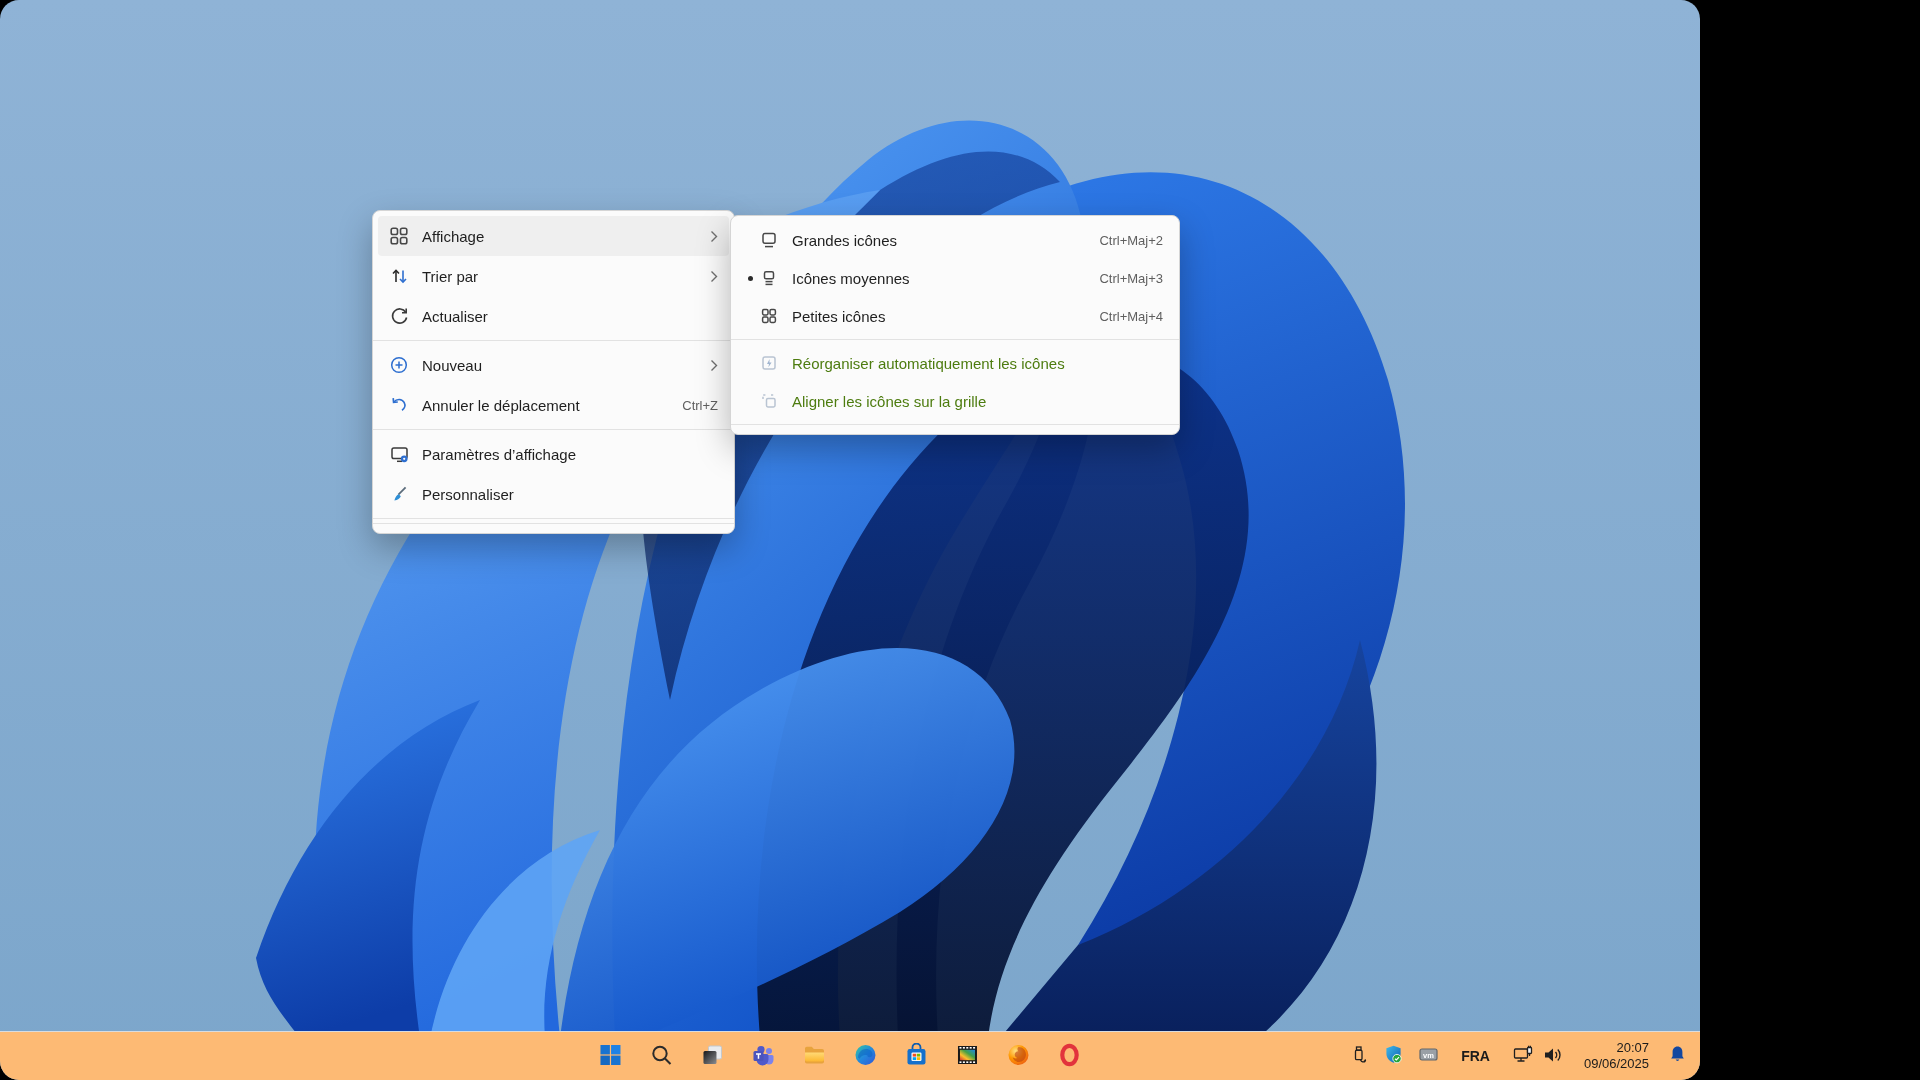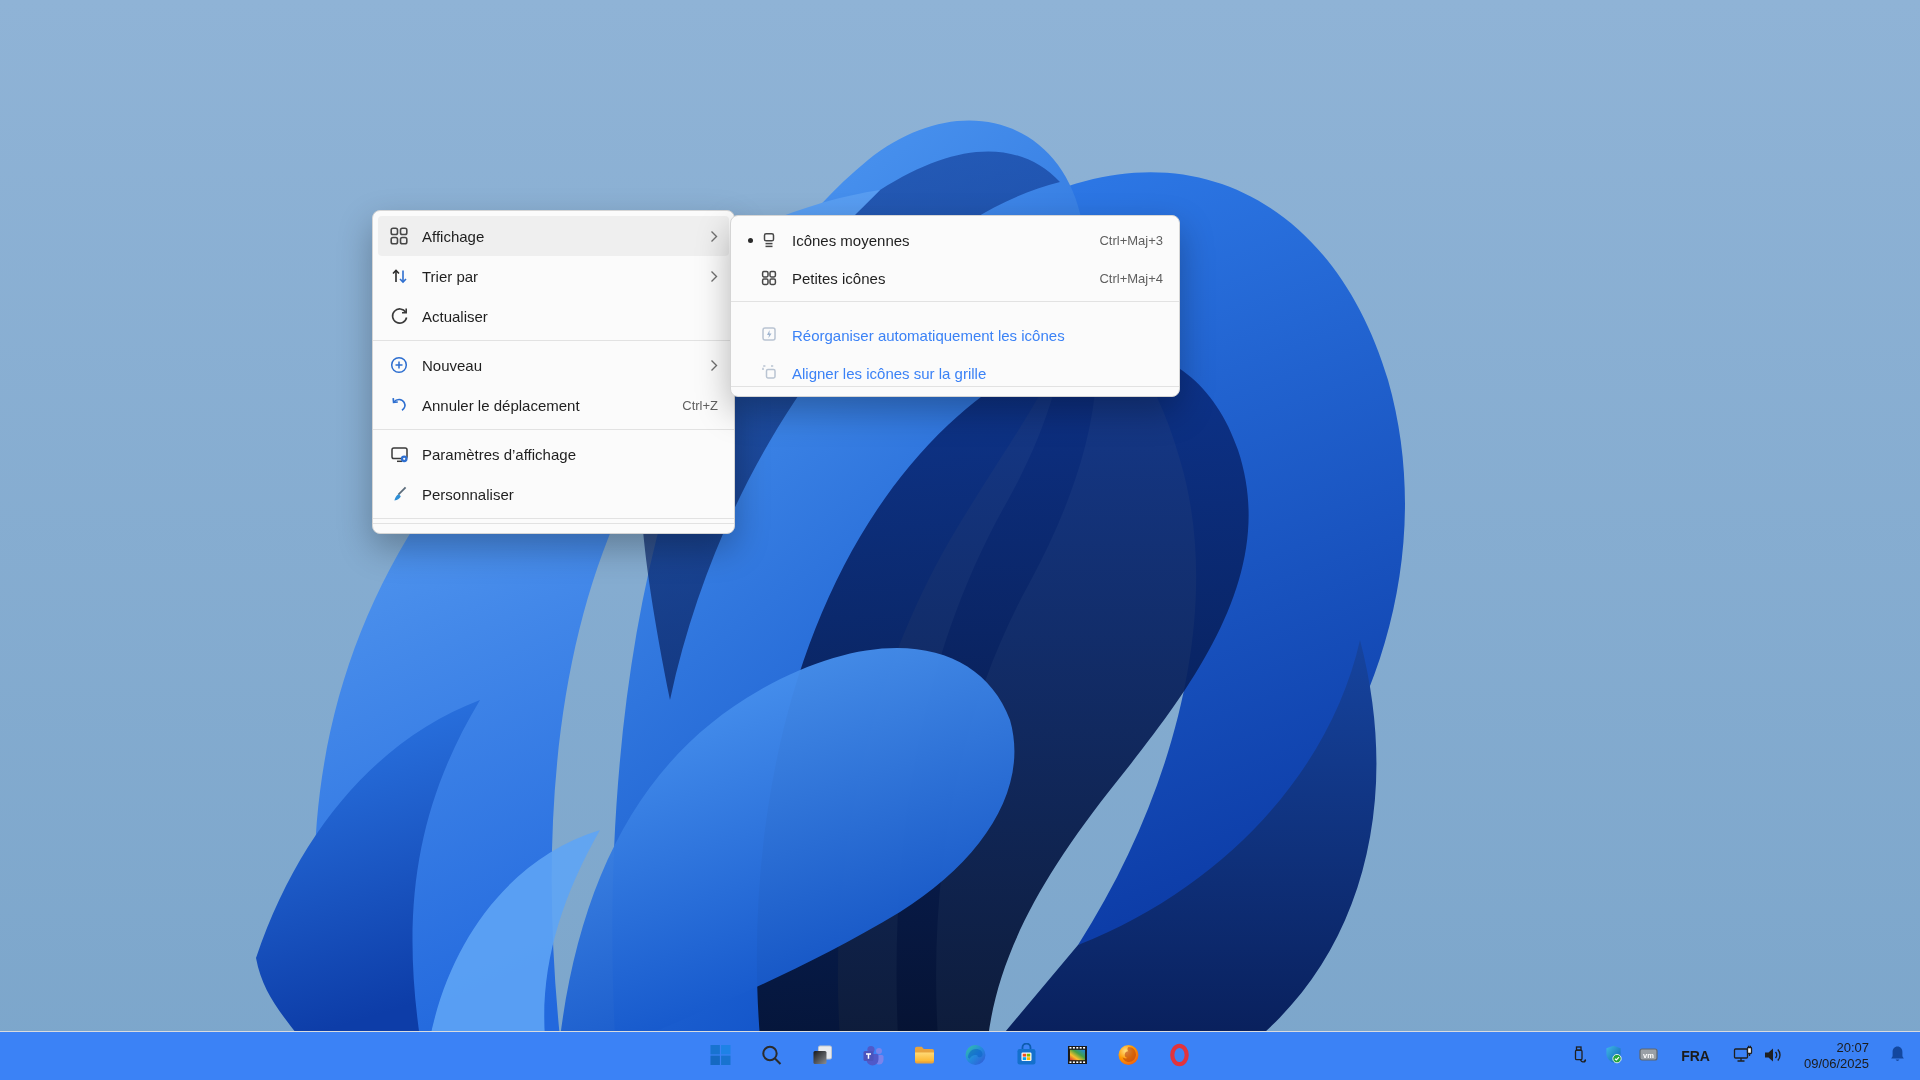--- a/index.html
+++ b/index.html
@@ -1,40 +1,40 @@
 <!DOCTYPE html>
 <html><head>
 <meta charset="utf-8">
 <style>
   html,body{margin:0;padding:0;background:#000;}
-  .screen{position:relative;width:1920px;height:1080px;overflow:hidden;
-          font-family:"Liberation Sans",sans-serif;color:#1f1f1f;}
+  .screen{position:relative;width:1700px;height:1080px;overflow:hidden;
+          font-family:"Liberation Sans",sans-serif;color:#1f1f1f;border-radius:19px;}
   .wallpaper{position:absolute;inset:0;z-index:0;}
 
   
   .menu{position:absolute;background:#fbfbfb;border:1px solid #d5d5d5;border-radius:8px;
         box-shadow:0 14px 34px rgba(0,0,0,.28);padding:5px 0;z-index:10;box-sizing:border-box;}
   .menu-main{left:372px;top:210px;width:363px;}
   .menu-sub{left:730px;top:215px;width:450px;z-index:11;}
   .menu-row{display:flex;align-items:center;height:40px;margin:0 5px;padding:0 11px;
             border-radius:4px;font-size:15px;cursor:default;}
   .menu-sub .menu-row{height:38px;padding:0 11px 0 5px;}
   .menu-row.hl{background:#efefef;}
-  .menu-row.disabled{color:#3b82f6;align-items:flex-end;}
+  .menu-row.disabled{color:#4d7c0f;}
   .sep{height:1px;background:#e2e2e2;margin:4px 0;}
   .mi{width:20px;height:20px;display:flex;align-items:center;justify-content:center;
       margin-right:13px;flex:0 0 auto;}
   .selcol{width:18px;display:flex;align-items:center;justify-content:center;flex:0 0 auto;}
   .dot{width:5px;height:5px;border-radius:50%;background:#2b2b2b;}
   .ml{flex:1;white-space:nowrap;overflow:hidden;}
   .ms{font-size:13px;color:#5f5f5f;margin-left:18px;white-space:nowrap;}
   .chev{width:14px;display:flex;justify-content:flex-end;margin-left:10px;}
 
   
-  .taskbar{position:absolute;left:0;right:0;bottom:0;height:48px;background:#3b82f6;
+  .taskbar{position:absolute;left:0;right:0;bottom:0;height:48px;background:#fdba74;
            border-top:1px solid #d9dcdf;z-index:20;display:flex;align-items:center;padding-left:24px;}
   .tb-center{position:absolute;left:50%;top:0;transform:translateX(-52%);height:48px;
              display:flex;align-items:center;gap:9px;}
   .tb-btn{width:42px;height:42px;border:none;background:transparent;border-radius:6px;
           display:flex;align-items:center;justify-content:center;padding:0;cursor:pointer;}
   .tray{position:absolute;right:4px;top:0;height:48px;display:flex;align-items:center;gap:2px;}
   .tray-btn{height:40px;border:none;background:transparent;border-radius:6px;display:flex;
             align-items:center;justify-content:center;padding:0 6px;cursor:pointer;gap:8px;}
   .lang{font-size:14px;color:#1b1b1b;padding:0 8px;font-weight:bold;}
   .clock{font-size:13px;color:#1b1b1b;text-align:right;line-height:16px;padding:0 6px;}
@@ -210,20 +210,31 @@
 
     <div class="sep"></div>
 
 
     <div class="sep"></div>
 
   </div>
 
   <div class="menu menu-sub">
 
+    <div class="menu-row">
+      <span class="selcol"></span>
+      <span class="mi">
+        <svg width="18" height="18" viewBox="0 0 18 18" fill="none" stroke="#474747" stroke-width="1.5">
+          <rect x="3" y="2.6" width="12" height="9.6" rx="2"></rect>
+            <path d="M5 15.6 H13"></path>
+        </svg>
+        </span>
+      <span class="ml">Grandes icônes</span>
+      <span class="ms">Ctrl+Maj+2</span>
+    </div>
 
     <div class="menu-row">
       <span class="selcol">
           <span class="dot"></span>
         </span>
       <span class="mi">
         <svg width="18" height="18" viewBox="0 0 18 18" fill="none" stroke="#474747" stroke-width="1.5">
           <rect x="4.5" y="2.8" width="9" height="7" rx="1.6"></rect>
             <path d="M5.5 12.6 H12.5"></path>
             <path d="M5.5 15.4 H12.5"></path>

